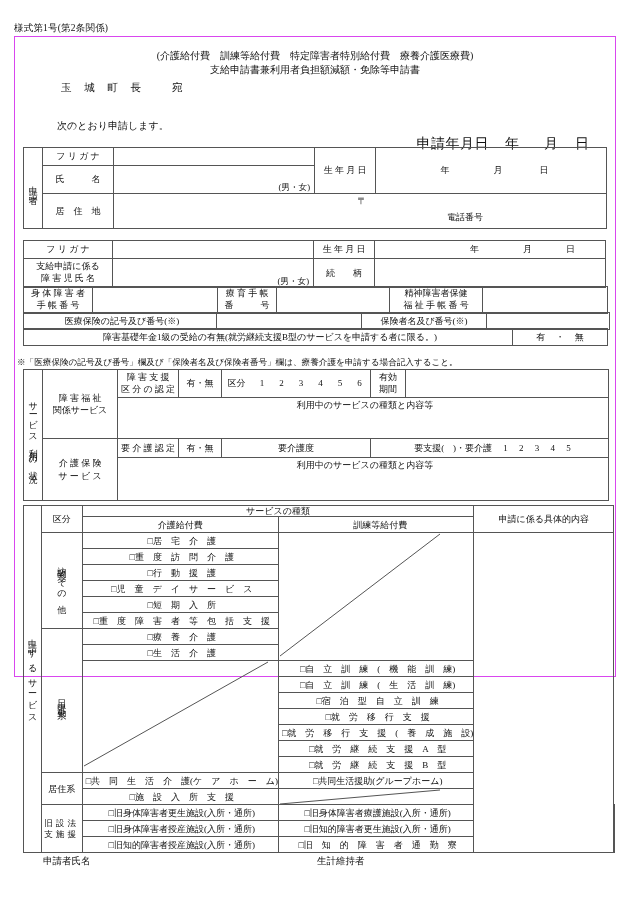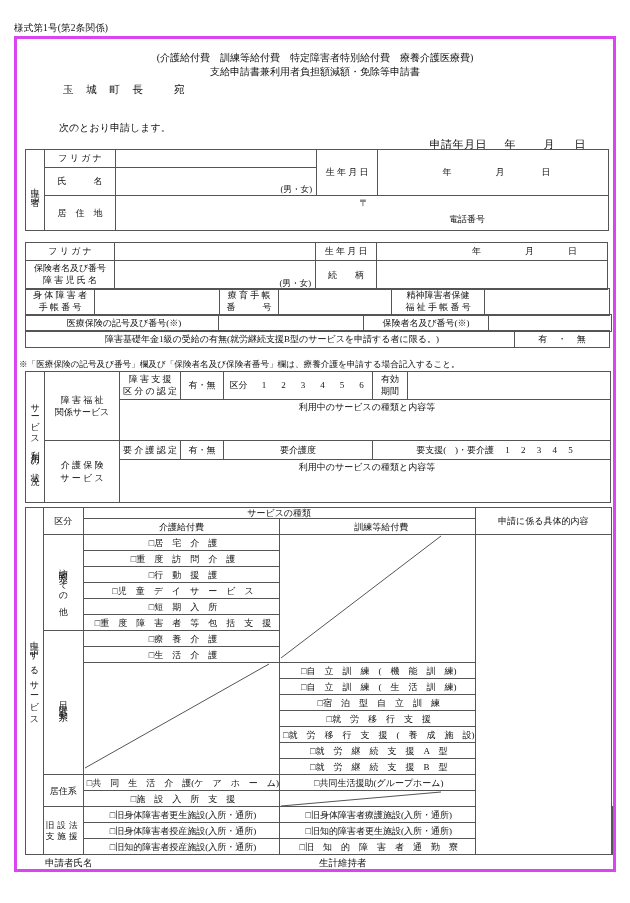--- a/index.html
+++ b/index.html
@@ -6,30 +6,30 @@
   body{
     width:630px; height:903px;
     font-family:"Liberation Serif","DejaVu Serif",serif;
     color:#111; font-size:9px; position:relative; overflow:hidden;
   }
   .page{position:relative;width:630px;height:903px;}
 
   .formno{position:absolute;left:14px;top:22px;font-size:9.5px;letter-spacing:.2px;}
 
   .outer{
-    position:absolute;left:14px;top:36px;width:602px;height:836px;
-    border:3px solid #d946ef;box-sizing:border-box;
+    position:absolute;left:14px;top:36px;width:602px;height:641px;
+    border:1px solid #d946ef;box-sizing:border-box;
   }
 
   .ttl1{position:absolute;left:0;top:12px;width:100%;text-align:center;font-size:10px;}
   .ttl2{position:absolute;left:0;top:26px;width:100%;text-align:center;font-size:10px;}
   .addr{position:absolute;left:46px;top:44px;font-size:10.5px;letter-spacing:5px;}
   .addr .to{margin-left:26px;letter-spacing:0;}
   .lead{position:absolute;left:42px;top:82px;font-size:10px;}
-  .appdate{position:absolute;right:18px;top:98px;font-size:11px;}
+  .appdate{position:absolute;right:18px;top:98px;font-size:14px;}
   .appdate .lbl{letter-spacing:.5px;}
   .appdate .yy{display:inline-block;width:46px;text-align:center;}
   .appdate .mm{display:inline-block;width:32px;text-align:center;}
   .appdate .dd{display:inline-block;width:30px;text-align:center;}
 
   table{border-collapse:collapse;font-size:9px;}
   .gt{position:absolute;}
   .gt td{border:1px solid #555;padding:0;vertical-align:middle;text-align:center;line-height:1.15;}
   .nb-b{border-bottom:none !important;}
   .nb-t{border-top:none !important;}
@@ -110,21 +110,21 @@
           <tr>
         <td class="dash-b" style="width:88px;height:17px;">フ リ ガ ナ</td>
         <td class="dash-b" style="width:200px;"></td>
         <td style="width:60px;">生 年 月 日</td>
         <td style="width:230px;">
           <span style="display:inline-block;width:60px;margin-left:55px;">年</span><span style="display:inline-block;width:46px;">月</span><span style="display:inline-block;width:40px;">日</span>
         </td>
       </tr>
       <tr>
         <td style="height:28px;line-height:1.3;">
-          <div>保険者名及び番号</div>
+          <div>支給申請に係る</div>
           <div>障 害 児 氏 名</div>
         </td>
         <td style="text-align:right;padding-right:4px !important;vertical-align:bottom !important;">
           <span style="font-size:8.6px;">(男・女)</span>
         </td>
         <td>続　　柄</td>
         <td></td>
       </tr>
     </tbody>
       </table>

